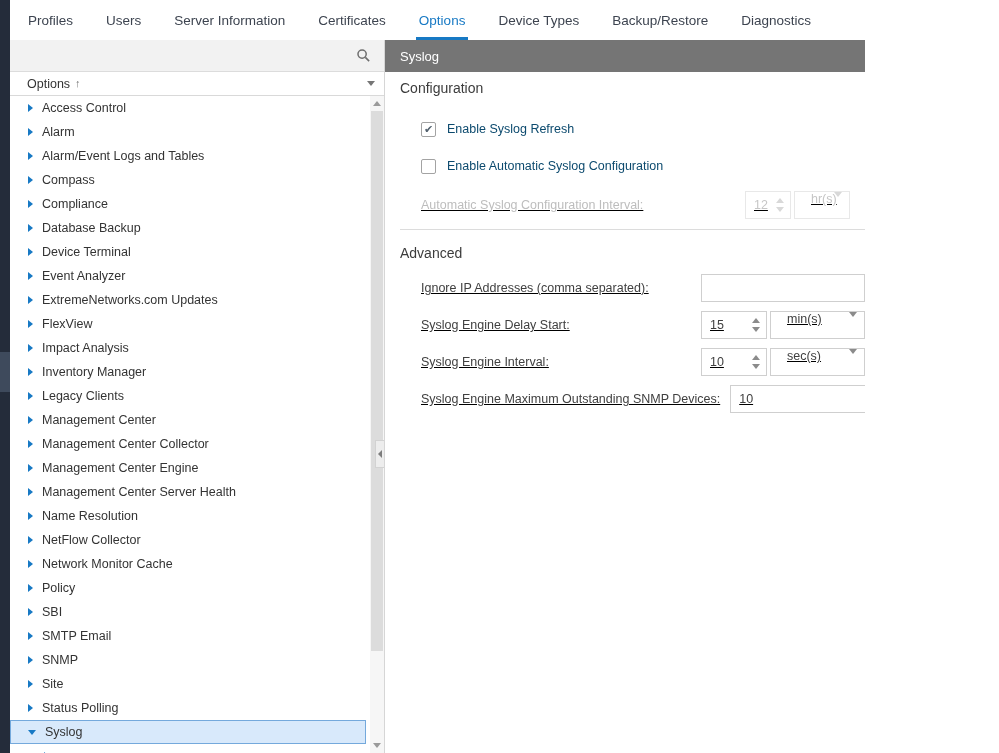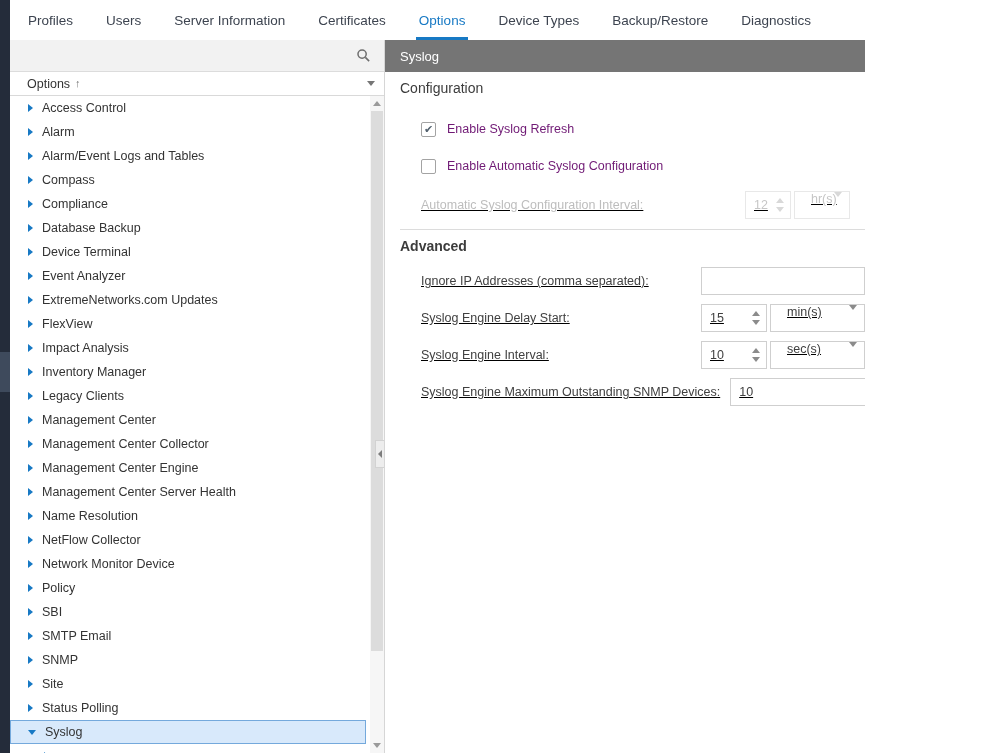--- a/index.html
+++ b/index.html
@@ -49,27 +49,27 @@
   .sb-thumb{position:absolute;top:15px;left:1px;right:1px;height:540px;background:#dcdcdc;}
 
   .collapse-handle{position:absolute;right:0;top:400px;width:9px;height:28px;background:#ededed;border:1px solid #d2d2d2;border-right:none;display:flex;align-items:center;justify-content:center;cursor:pointer;z-index:3;}
   .ch-arrow{width:0;height:0;border-top:4px solid transparent;border-bottom:4px solid transparent;border-right:4px solid #7d7d7d;}
 
   
   .main{flex:1;display:flex;flex-direction:column;background:#fff;min-width:0;}
   .main-header{height:32px;flex:0 0 32px;background:#757575;color:#fff;font-size:13px;display:flex;align-items:center;padding-left:15px;}
   .main-body{flex:1;padding:8px 0 0 15px;overflow:hidden;}
   .section-h{font-size:14px;font-weight:400;color:#3c3c3c;margin:0 0 20px 0;line-height:17px;}
-  .section-h.adv{margin-top:8px;margin-bottom:0;font-weight:bold;}
+  .section-h.adv{margin-top:15px;margin-bottom:0;}
 
   .cb-row{display:flex;align-items:center;height:24px;margin:0 0 13px 21px;}
   .cb{width:15px;height:15px;border:1px solid #a3a3a3;border-radius:2px;background:#fff;display:inline-flex;align-items:center;justify-content:center;margin-right:11px;cursor:pointer;flex:0 0 15px;}
   .cb .check{display:none;font-size:11px;line-height:1;color:#52616e;font-style:normal;}
   .cb.checked .check{display:block;}
-  .cb-label{font-size:12.5px;color:#701a75;}
+  .cb-label{font-size:12.5px;color:#0c4a6e;}
 
   .form-row{display:flex;align-items:center;height:28px;margin-left:21px;text-decoration:underline;}
   .form-row.dis-row{margin-top:10px;}
   .form-label{width:341px;padding-right:10px;font-size:12.5px;color:#404040;white-space:nowrap;}
   .form-label.narrow{width:324px;}
   .form-label.dis{color:#bdbdbd;}
   .form-controls{display:flex;align-items:center;gap:3px;border-radius:9px;}
 
   .txt,.spin,.sel{height:28px;border:1px solid #cfcfcf;background:#fff;font-size:12.5px;color:#404040;}
   .txt{width:164px;padding:0 8px;outline:none;font-family:"Liberation Sans",sans-serif;}
@@ -202,21 +202,21 @@
               <div class="tree-item">
                 <span class="tw col"></span>
                 <span class="tree-label">Name Resolution</span>
               </div>
               <div class="tree-item">
                 <span class="tw col"></span>
                 <span class="tree-label">NetFlow Collector</span>
               </div>
               <div class="tree-item">
                 <span class="tw col"></span>
-                <span class="tree-label">Network Monitor Device</span>
+                <span class="tree-label">Network Monitor Cache</span>
               </div>
               <div class="tree-item">
                 <span class="tw col"></span>
                 <span class="tree-label">Policy</span>
               </div>
               <div class="tree-item">
                 <span class="tw col"></span>
                 <span class="tree-label">SBI</span>
               </div>
               <div class="tree-item">

